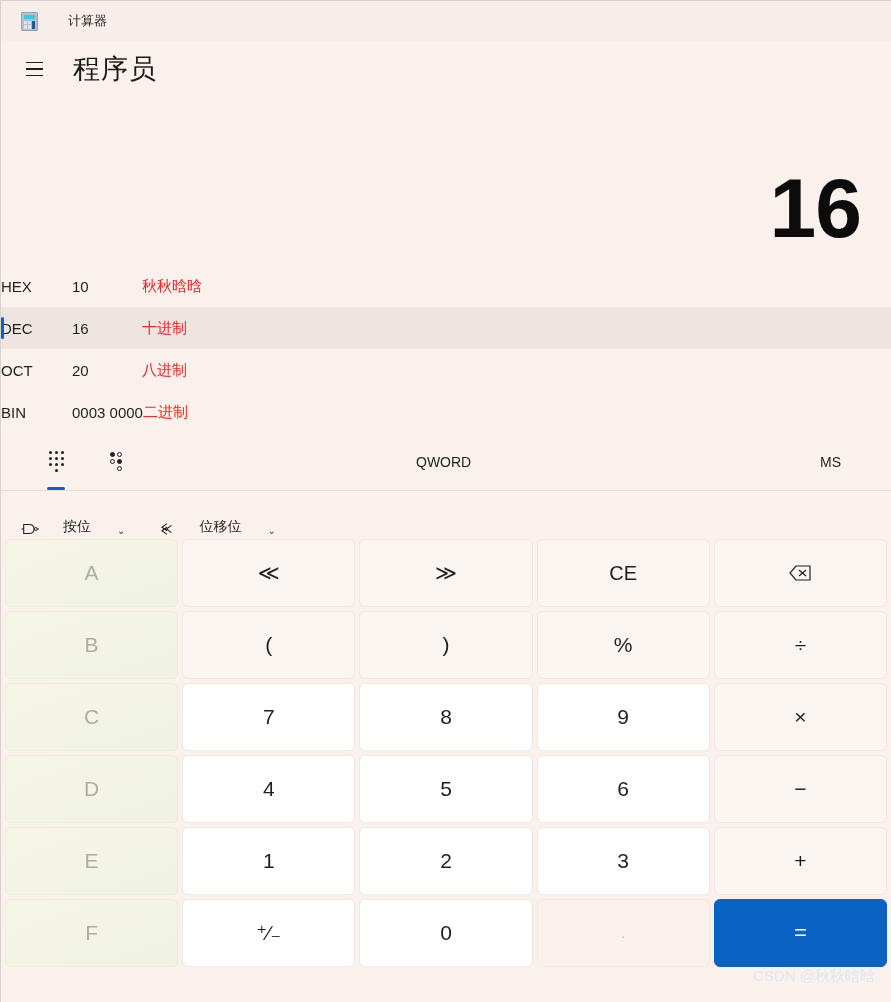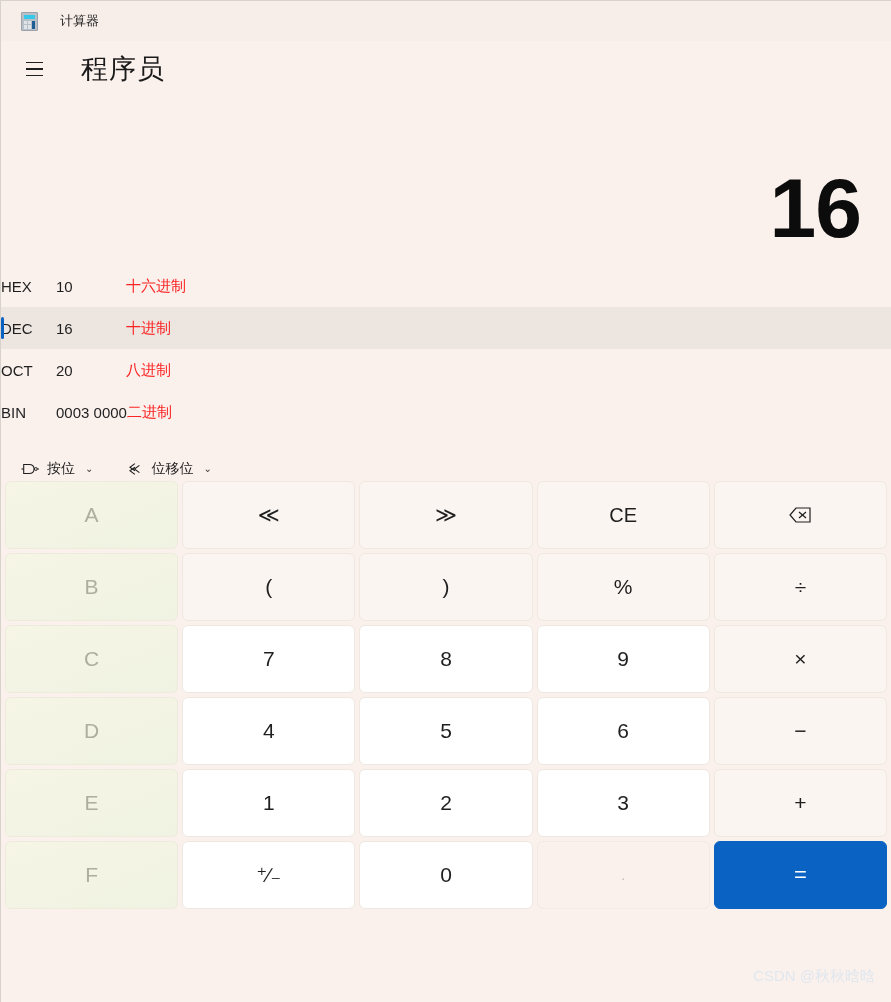--- a/index.html
+++ b/index.html
@@ -25,21 +25,21 @@
     border-top: 1px solid #d8d2cd;
     overflow: hidden;
   }
 
   
   .titlebar {
     height: 40px;
     display: flex;
     align-items: center;
     padding-left: 20px;
-    gap: 22px;
+    gap: 30px;
     background: #f8eee9;
   }
   .app-icon {
     width: 17px;
     height: 19px;
     position: relative;
     background: #b9bfc6;
     border: 1px solid #9aa2ab;
     border-radius: 1px;
     flex: none;
@@ -65,21 +65,21 @@
     font-size: 13px;
     color: #242424;
   }
 
   
   .header {
     height: 56px;
     display: flex;
     align-items: center;
     padding-left: 18px;
-    gap: 32px;
+    gap: 24px;
   }
   .hamburger {
     width: 30px; height: 30px;
     display: flex; flex-direction: column;
     justify-content: center; align-items: center;
     gap: 5px;
     cursor: pointer;
   }
   .hamburger span {
     display: block;
@@ -132,20 +132,21 @@
   }
   .radix-abbr {
     width: 55px;
     font-size: 15px;
     color: #1f1f1f;
   }
   .radix-value {
     font-size: 15px;
     color: #1f1f1f;
     min-width: 70px;
+    margin-left: 16px;
   }
   .radix-note {
     color: #fb2424;
     font-size: 15px;
     margin-left: 0px;
   }
 
   
   .toolbar {
     position: relative;
@@ -215,22 +216,22 @@
   
   .func-row {
     height: 44px;
     display: flex;
     align-items: center;
     padding-left: 16px;
     gap: 24px;
   }
   .func-btn {
     display: flex;
-    align-items: center;
-    gap: 8px;
+    align-items: flex-end;
+    gap: 24px;
     font-size: 14px;
     color: #1f1f1f;
     cursor: pointer;
     padding: 4px 4px;
     margin-top: 28px;
   }
   .chev {
     font-size: 10px;
     color: #3a3a3a;
     line-height: 1;
@@ -339,21 +340,21 @@
 
   <div class="display">
     <div class="display-value">16</div>
   </div>
 
   <div class="radix-list">
 
     <div class="radix-row">
       <div class="radix-abbr">HEX</div>
       <div class="radix-value">10</div>
-      <div class="radix-note">十六进制</div>
+      <div class="radix-note">秋秋晗晗</div>
     </div>
 
     <div class="radix-row selected">
       <div class="radix-abbr">DEC</div>
       <div class="radix-value">16</div>
       <div class="radix-note">十进制</div>
     </div>
 
     <div class="radix-row">
       <div class="radix-abbr">OCT</div>
@@ -362,20 +363,53 @@
     </div>
 
     <div class="radix-row">
       <div class="radix-abbr">BIN</div>
       <div class="radix-value">0003 0000</div>
       <div class="radix-note">二进制</div>
     </div>
 
   </div>
 
+  <div class="toolbar">
+
+    <div class="tool-icon-btn active">
+      <span class="keypad-icon">
+        <i></i>
+          <i></i>
+          <i></i>
+        <i></i>
+          <i></i>
+          <i></i>
+        <i></i>
+          <i></i>
+          <i></i>
+        <i class="hide"></i>
+          <i></i>
+          <i class="hide"></i>
+      </span>
+    </div>
+
+    <div class="tool-icon-btn">
+      <span class="bittoggle-icon">
+        <i class="filled"></i>
+          <i></i>
+        <i></i>
+          <i class="filled"></i>
+        <i class="blank"></i>
+          <i></i>
+      </span>
+    </div>
+
+    <div class="word-size">QWORD</div>
+    <div class="mem-store">MS</div>
+  </div>
 
   <div class="func-row">
 
     <div class="func-btn">
       <svg class="gate-icon" viewBox="0 0 20 14">
         <path d="M3 2 L3 12 L9 12 C13 12 14.5 9.5 14.5 7 C14.5 4.5 13 2 9 2 Z" fill="none" stroke="#1f1f1f" stroke-width="1.2"></path>
         <circle cx="16.5" cy="7" r="1.6" fill="none" stroke="#1f1f1f" stroke-width="1.1"></circle>
         <line x1="0.5" y1="7" x2="3" y2="7" stroke="#1f1f1f" stroke-width="1.2"></line>
         <line x1="18.1" y1="7" x2="20" y2="7" stroke="#1f1f1f" stroke-width="1.2"></line>
       </svg>

